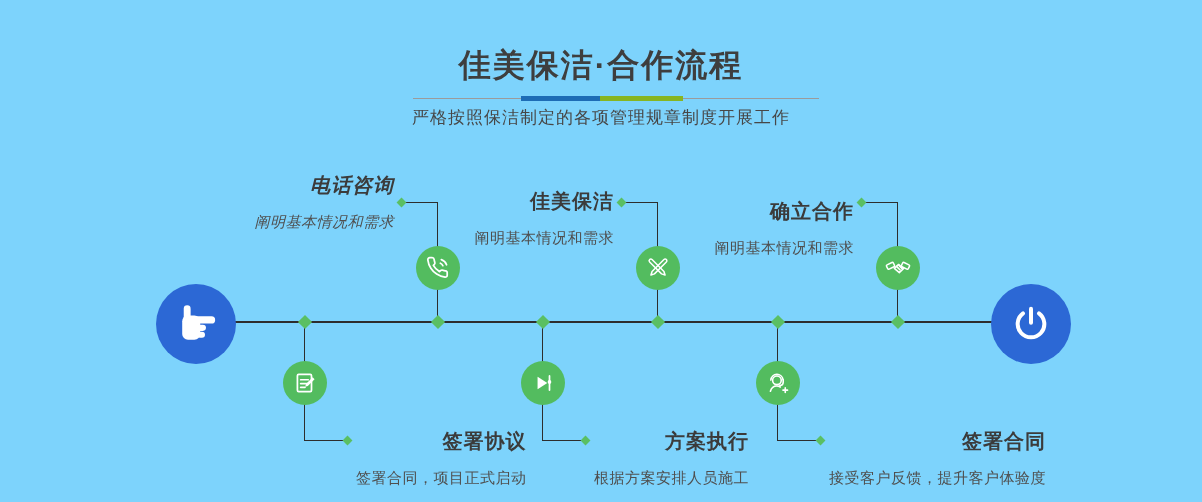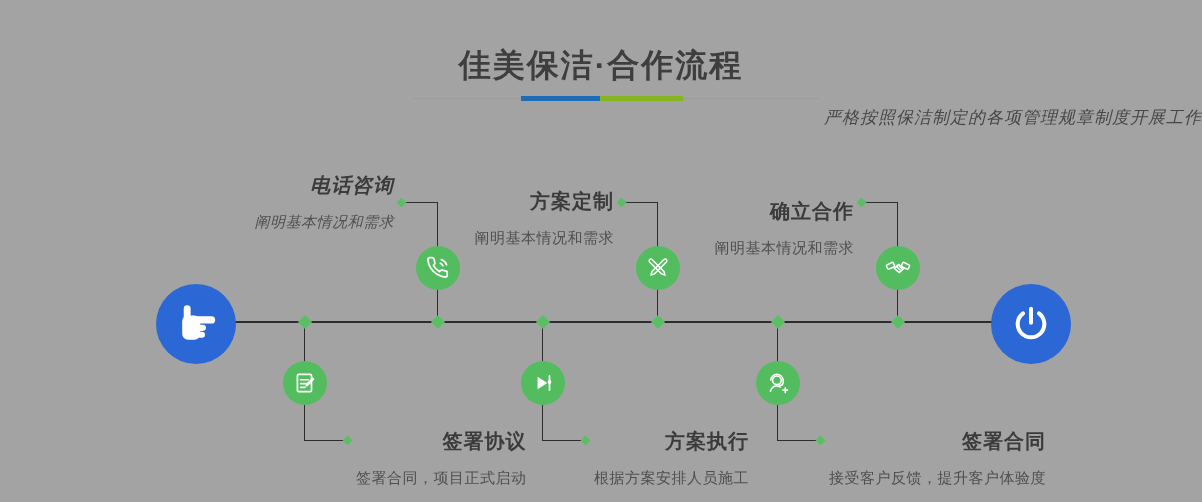--- a/index.html
+++ b/index.html
@@ -1,32 +1,32 @@
 <!DOCTYPE html>
 <html><head>
 <meta charset="utf-8">
 <style>
   html,body{margin:0;padding:0;background:#fff;}
   .canvas{
-    position:relative;width:1202px;height:502px;background:#a3a3a3;overflow:hidden;
+    position:relative;width:1202px;height:502px;background:#7dd3fc;overflow:hidden;
     font-family:"Liberation Sans","DejaVu Sans",sans-serif;
   }
   
   .hdr-title{
     position:absolute;left:0;top:44px;width:1202px;text-align:center;
     font-size:32px;font-weight:bold;color:#3e3e3e;letter-spacing:2px;
   }
   .hdr-divider{position:absolute;left:413px;top:96px;width:406px;height:6px;}
   .hdr-divider .grayline{position:absolute;left:0;top:2px;width:406px;height:1px;background:#9b9b9b;}
   .hdr-divider .seg{position:absolute;top:0;height:5px;}
   .hdr-divider .seg.blue{left:108px;width:79px;}
   .hdr-divider .seg.green{left:187px;width:83px;}
   .hdr-sub{
-    position:absolute;left:0;top:106px;width:1202px;text-align:right;
-    font-size:17px;color:#474747;letter-spacing:1px;font-style:italic;
+    position:absolute;left:0;top:106px;width:1202px;text-align:center;
+    font-size:17px;color:#474747;letter-spacing:1px;
   }
   
   .main-line{position:absolute;left:200px;top:321px;width:830px;height:2px;background:#2d2d2d;z-index:1;}
   .vline{position:absolute;width:1px;background:#2d2d2d;z-index:1;}
   .hline{position:absolute;height:1px;background:#2d2d2d;z-index:1;}
   .node-diamond{position:absolute;width:10px;height:10px;background:#5abf63;transform:rotate(45deg);z-index:2;}
   .label-diamond{position:absolute;width:7px;height:7px;background:#5abf63;transform:rotate(45deg);z-index:2;}
   .green-circle{
     position:absolute;width:44px;height:44px;border-radius:50%;background:#53bc5f;
     display:flex;align-items:center;justify-content:center;z-index:3;
@@ -145,21 +145,21 @@
     <div class="label-diamond" style="left:618px;top:199px;"></div>
     <div class="green-circle" style="left:636px;top:246px;">
       <span>
         <svg width="26" height="26" viewBox="0 0 24 24" fill="none" stroke="#ffffff" stroke-width="1.4" stroke-linecap="round" stroke-linejoin="round">
           <path d="M19.7 6.4l-11 11-3.2 1 1-3.2 11-11a1.55 1.55 0 0 1 2.2 2.2z"></path>
           <path d="M4.3 6.4l11 11 3.2 1-1-3.2-11-11a1.55 1.55 0 0 0-2.2 2.2z"></path>
         </svg>
       </span>
     </div>
     <div class="step-label top-label" style="right:588px;top:190px;">
-      <div class="t">方案定制</div>
+      <div class="t">佳美保洁</div>
       <div class="d">阐明基本情况和需求</div>
     </div>
   </div>
 
   <div>
     <div class="vline" style="left:777px;top:322px;height:119px;"></div>
     <div class="hline" style="left:778px;top:440px;width:39px;"></div>
     <div class="node-diamond" style="left:773px;top:317px;"></div>
     <div class="label-diamond" style="left:817px;top:437px;"></div>
     <div class="green-circle" style="left:756px;top:361px;">

